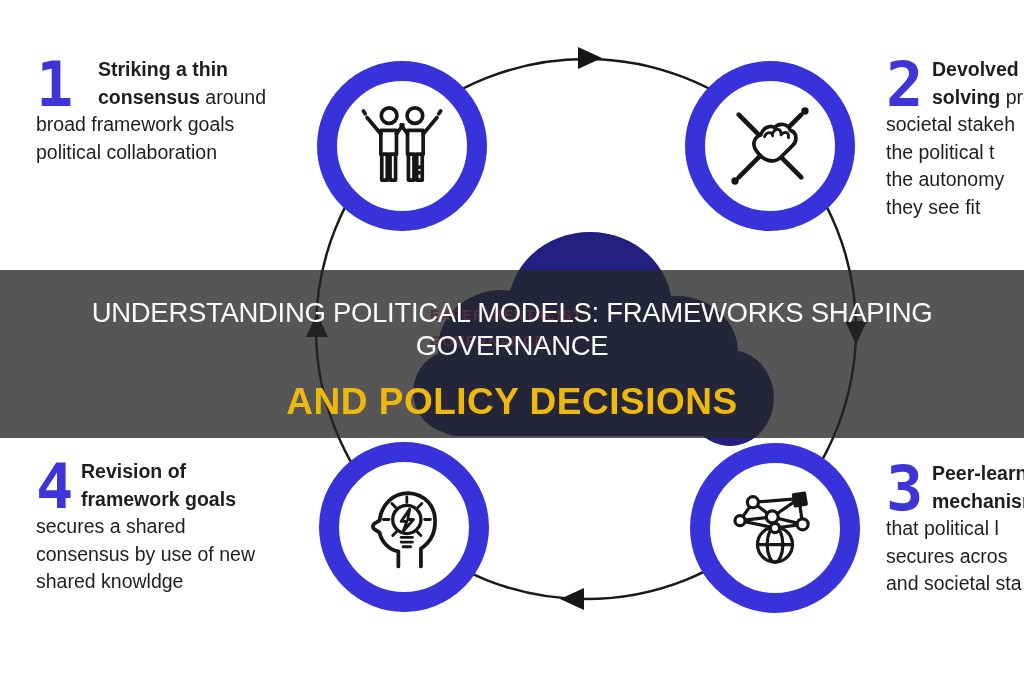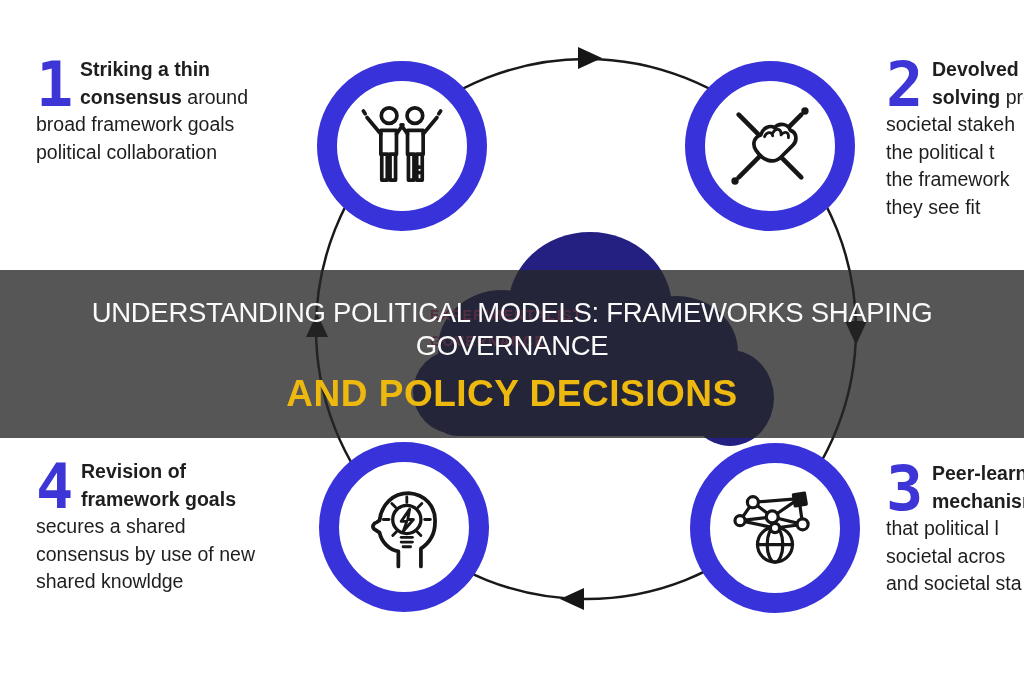--- a/index.html
+++ b/index.html
@@ -34,39 +34,39 @@
   .step-3{left:886px;top:460px;width:220px;}
   .step-4{left:36px;top:458px;width:272px;}
   .step-num{
     position:absolute;left:0;top:-8px;line-height:1;
     font:700 62px "DejaVu Sans Mono",monospace;color:#3D35D6;
   }
   .step-line{
     font-size:19.5px;line-height:27.5px;color:#1e1e1e;white-space:nowrap;
   }
   .step-line .b{font-weight:700;}
-  .step-1 .indent{margin-left:44px;}
+  .step-1 .indent{margin-left:62px;}
   .step-2 .indent,.step-3 .indent{margin-left:46px;}
   .step-4 .indent{margin-left:45px;}
   
   .band{
     position:absolute;left:0;top:270px;width:1024px;height:168px;
     background:rgba(38,38,38,0.78);z-index:5;
   }
   .band-inner{
     position:absolute;left:0;top:26px;width:100%;z-index:6;
     display:flex;flex-direction:column;align-items:center;
   }
   .t-white{
     color:#fafafa;font-size:27.5px;line-height:33px;font-weight:400;
     letter-spacing:-0.3px;white-space:nowrap;
   }
   .t-yellow{
     color:#EEB90F;font-size:37px;line-height:40px;font-weight:700;
-    letter-spacing:0.5px;margin-top:12px;white-space:nowrap;
+    letter-spacing:0.5px;margin-top:20px;white-space:nowrap;
   }
 </style>
 </head>
 <body>
 
 <svg class="arc-svg" width="1024" height="680" viewBox="0 0 1024 680">
   <circle cx="586" cy="329" r="270" fill="none" stroke="#191919" stroke-width="2.5"></circle>
   <polygon points="578,47 578,69 602,58" fill="#161616"></polygon>
   <polygon points="845,321 867,321 856,345" fill="#161616"></polygon>
   <polygon points="584,588 584,610 560,599" fill="#161616"></polygon>
@@ -175,31 +175,31 @@
       <div class="step-line"><span>political collaboration</span></div>
     </div>
 </div>
 <div class="step step-2">
   <span class="step-num">2</span>
   <div class="step-lines">
       <div class="step-line indent"><span class="b">Devolved p</span></div>
       <div class="step-line indent"><span class="b">solving</span><span> pro</span></div>
       <div class="step-line"><span>societal stakeh</span></div>
       <div class="step-line"><span>the political t</span></div>
-      <div class="step-line"><span>the framework</span></div>
+      <div class="step-line"><span>the autonomy</span></div>
       <div class="step-line"><span>they see fit</span></div>
     </div>
 </div>
 <div class="step step-3">
   <span class="step-num">3</span>
   <div class="step-lines">
       <div class="step-line indent"><span class="b">Peer-learni</span></div>
       <div class="step-line indent"><span class="b">mechanism</span></div>
       <div class="step-line"><span>that political l</span></div>
-      <div class="step-line"><span>societal acros</span></div>
+      <div class="step-line"><span>secures acros</span></div>
       <div class="step-line"><span>and societal sta</span></div>
     </div>
 </div>
 <div class="step step-4">
   <span class="step-num">4</span>
   <div class="step-lines">
       <div class="step-line indent"><span class="b">Revision of</span></div>
       <div class="step-line indent"><span class="b">framework goals</span></div>
       <div class="step-line"><span>secures a shared</span></div>
       <div class="step-line"><span>consensus by use of new</span></div>

